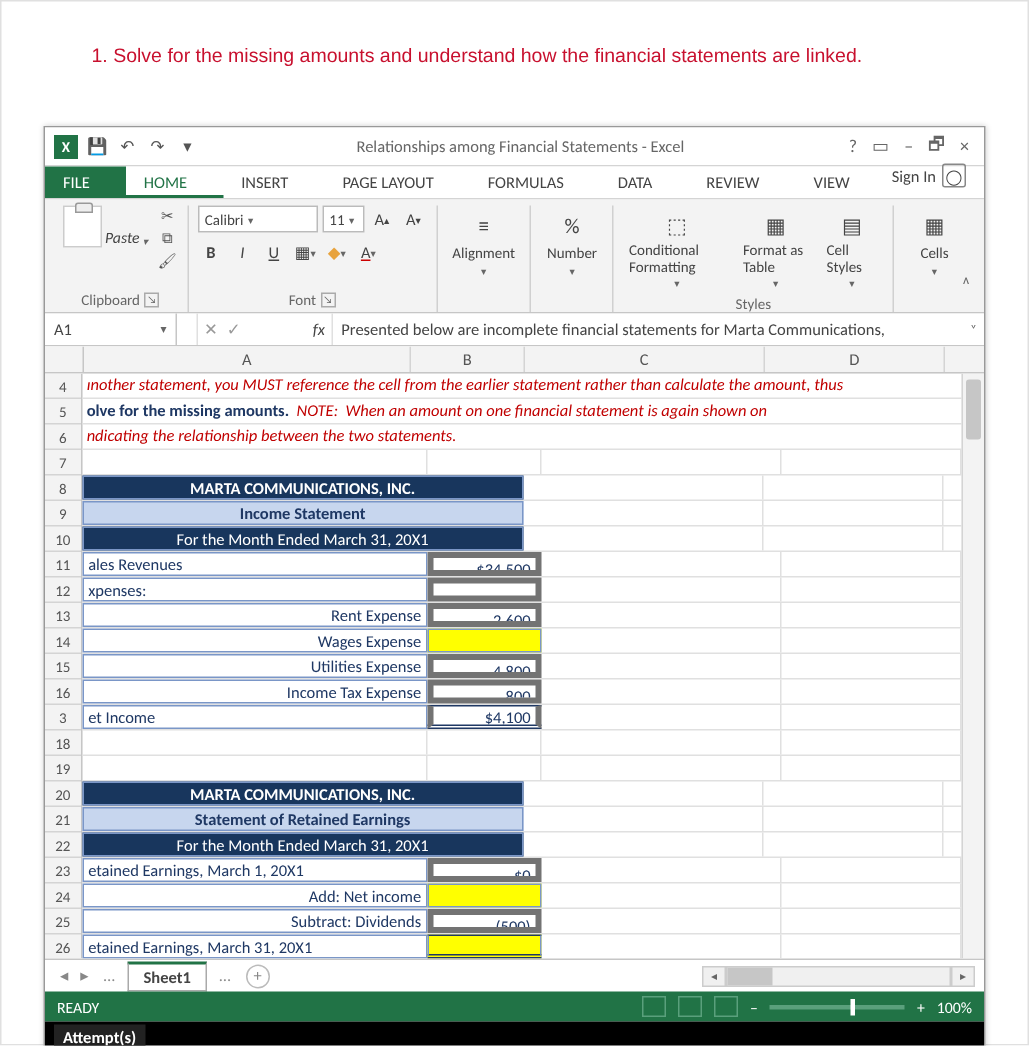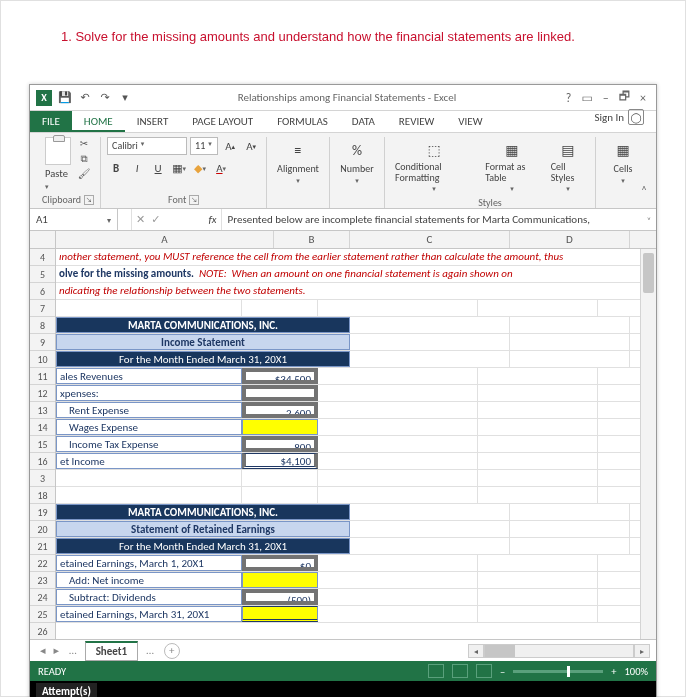--- a/index.html
+++ b/index.html
@@ -10,37 +10,37 @@
 .titlebar { background: #fff; height: 26px; display: flex; align-items: center; border-bottom: 1px solid #d4d4d4; font-size: 11px; color: #555; }
 .qat { display: flex; align-items: center; gap: 6px; padding: 0 6px; }
 .qat .xicon { width: 16px; height: 16px; background: #217346; display: flex; align-items: center; justify-content: center; color: #fff; font-weight: bold; font-size: 10px; }
 .qat .qati { width: 14px; height: 14px; display: inline-flex; align-items: center; justify-content: center; color: #555; font-size: 11px; }
 .title-center { flex: 1; text-align: center; color: #666; }
 .win-ctrl { display: flex; align-items: center; gap: 10px; padding: 0 10px; color: #666; }
 .win-ctrl span { cursor: default; font-size: 12px; }
 .signin { display: flex; align-items: center; gap: 4px; padding: 0 6px; color: #444; font-size: 11px; }
 .signin .avatar { width: 16px; height: 16px; border: 1px solid #888; border-radius: 2px; display: flex; align-items: center; justify-content: center; font-size: 10px; }
 .ribbon-tabs { display: flex; background: #fff; border-bottom: 1px solid #d4d4d4; font-size: 11px; height: 22px; }
-.ribbon-tabs .tab { padding: 4px 12px 3px 12px; color: #444; text-transform: uppercase; cursor: default; }
+.ribbon-tabs .tab { padding: 4px 24px 3px 12px; color: #444; text-transform: uppercase; cursor: default; }
 .ribbon-tabs .tab.active-green { background: #217346; color: #fff; }
 .ribbon-tabs .tab.selected { color: #217346; border-bottom: 2px solid #217346; padding-bottom: 1px; }
 .ribbon { background: #f3f3f3; border-bottom: 1px solid #c6c6c6; display: flex; padding: 4px 6px 0 6px; height: 76px; font-size: 10.5px; }
 .rgroup { display: flex; flex-direction: column; align-items: center; border-right: 1px solid #d0d0d0; padding: 0 6px; position: relative; }
 .rgroup:last-child { border-right: none; }
 .rgroup .body { flex: 1; display: flex; align-items: flex-start; gap: 4px; }
 .rgroup .glabel { font-size: 10px; color: #666; padding: 1px 0 2px 0; display: flex; align-items: center; gap: 3px; }
 .rgroup .dlg { width: 10px; height: 10px; border: 1px solid #aaa; font-size: 7px; display: inline-flex; align-items: center; justify-content: center; }
-.clip-big { display: flex; flex-direction: column; align-items: flex-start; gap: 2px; }
+.clip-big { display: flex; flex-direction: row; align-items: flex-end; gap: 2px; font-style: italic; }
 .clip-big .clipb { width: 26px; height: 28px; border: 1px solid #ccc; background: #fff; position: relative; }
 .clip-big .clipb::before { content: ""; position: absolute; top: -3px; left: 7px; width: 10px; height: 5px; border: 1px solid #999; border-radius: 2px 2px 0 0; background: #eee; }
 .clip-col { display: flex; flex-direction: column; gap: 2px; margin-left: 2px; }
 .clip-col .mini { width: 14px; height: 13px; display: flex; align-items: center; justify-content: center; font-size: 10px; color: #555; }
 .font-body { display: flex; flex-direction: column; gap: 3px; }
 .font-row { display: flex; gap: 3px; align-items: center; }
-.combo { border: 1px solid #bbb; background: #fff; padding: 1px 4px; font-size: 10px; display: flex; align-items: flex-start; gap: 3px; height: 18px; }
+.combo { border: 1px solid #bbb; background: #fff; padding: 1px 4px; font-size: 10px; display: flex; align-items: center; gap: 3px; height: 18px; }
 .combo .dd { font-size: 7px; color: #666; }
 .fontbtn { width: 18px; height: 18px; display: flex; align-items: center; justify-content: center; font-size: 11px; color: #444; }
 .fontbtn.b { font-weight: bold; } .fontbtn.i { font-style: italic; } .fontbtn.u { text-decoration: underline; }
 .bigbtn { display: flex; flex-direction: column; align-items: center; gap: 1px; padding: 2px 4px; font-size: 10px; color: #444; min-width: 42px; }
 .bigbtn .ico { width: 24px; height: 22px; display: flex; align-items: center; justify-content: center; font-size: 14px; }
 .caret { font-size: 7px; color: #666; }
 .collapse-arrow { position: absolute; right: 4px; bottom: 16px; font-size: 9px; color: #666; }
 .formula-bar-row { display: flex; border-bottom: 1px solid #c6c6c6; background: #fff; height: 22px; font-size: 11px; }
 .namebox { width: 88px; border-right: 1px solid #c6c6c6; display: flex; align-items: center; padding: 0 6px; }
 .namebox .dd { font-size: 8px; color: #666; margin-left: auto; }
@@ -54,30 +54,30 @@
 .col-headers .corner { width: 26px; border-right: 1px solid #c6c6c6; }
 .col-headers .col { border-right: 1px solid #d4d4d4; text-align: center; line-height: 18px; }
 .colA { width: 218px; } .colB { width: 76px; } .colC { width: 160px; } .colD { width: 120px; }
 .scroll-spacer { width: 16px; background: #f3f3f3; }
 .grid-body { display: flex; flex: 1; overflow: hidden; }
 .row-headers { width: 26px; background: #f3f3f3; border-right: 1px solid #c6c6c6; font-size: 10px; color: #555; text-align: center; }
 .row-headers div { height: 17px; line-height: 17px; border-bottom: 1px solid #d4d4d4; }
 .cells { position: relative; flex: 1; }
 .r { display: flex; height: 17px; border-bottom: 1px solid #e0e0e0; font-size: 11px; }
 .c { border-right: 1px solid #e0e0e0; padding: 0 3px; line-height: 16px; overflow: hidden; white-space: nowrap; }
-.cA { width: 186px; } .cB { width: 76px; text-align: right; } .cC { width: 160px; } .cD { width: 120px; }
+.cA { width: 230px; } .cB { width: 76px; text-align: right; } .cC { width: 160px; } .cD { width: 120px; }
 .note-row { color: #c00000; font-style: italic; font-size: 11px; }
 .note-row .cA { overflow: visible; width: auto; border: none; }
 .darkbox { background: #18365d; border-top: 1px solid #18365d; border-left: 1px solid #18365d; }
 .darkhead { background: #c7d6ee; color: #1f3864; font-weight: bold; text-align: center; border: 1px solid #7a96c7; }
 .lbl { background: #fff; border: 1px solid #7a96c7; color: #1f3864; }
 .val { background: #fff; border: 4px solid #737373; color: #1f3864; }
 .ylw { background: #ffff00; border: 1px solid #7a96c7; }
 .totline { border-top: 1px solid #1f3864; }
-.indent1 { padding-left: 12px; }
+.indent1 { padding-left: 12px; text-align: right; }
 .span2 { width: 294px; } 
 .vscroll { width: 16px; background: #f3f3f3; border-left: 1px solid #d4d4d4; position: relative; }
 .vscroll .thumb { position: absolute; top: 4px; left: 2px; right: 2px; height: 40px; background: #c6c6c6; border-radius: 2px; }
 .sheet-tabs { display: flex; align-items: center; background: #fff; border-top: 1px solid #c6c6c6; height: 22px; font-size: 11px; padding: 0 6px; }
 .sheet-tabs .nav { color: #888; padding: 0 4px; }
 .sheet-tabs .stab { padding: 2px 10px; border: 1px solid #aaa; border-top: 2px solid #217346; background: #fff; font-weight: bold; margin: 0 2px; }
 .sheet-tabs .dots { color: #888; padding: 0 6px; }
 .sheet-tabs .plus { width: 16px; height: 16px; border: 1px solid #bbb; border-radius: 50%; display: flex; align-items: center; justify-content: center; font-size: 11px; color: #888; margin-left: 4px; }
 .sheet-tabs .hscroll { flex: 1; display: flex; justify-content: flex-end; align-items: center; gap: 0; }
 .sheet-tabs .harrow { width: 16px; height: 14px; background: #f0f0f0; border: 1px solid #ccc; display: flex; align-items: center; justify-content: center; font-size: 8px; color: #666; }
@@ -345,20 +345,26 @@
               <div class="c cC"></div>
               <div class="c cD"></div>
             </div>
           <div class="r">
               <div class="c cA lbl indent1">Wages Expense</div>
               <div class="c cB ylw"></div>
               <div class="c cC"></div>
               <div class="c cD"></div>
             </div>
           <div class="r">
+              <div class="c cA lbl indent1">Utilities Expense</div>
+              <div class="c cB val">4,800</div>
+              <div class="c cC"></div>
+              <div class="c cD"></div>
+            </div>
+          <div class="r">
               <div class="c cA lbl indent1">Income Tax Expense</div>
               <div class="c cB val">800</div>
               <div class="c cC"></div>
               <div class="c cD"></div>
             </div>
           <div class="r">
               <div class="c cA lbl">et Income</div>
               <div class="c cB val totline" style="border-top:1px solid #1f3864;border-bottom:3px double #1f3864;">$4,100</div>
               <div class="c cC"></div>
               <div class="c cD"></div>

